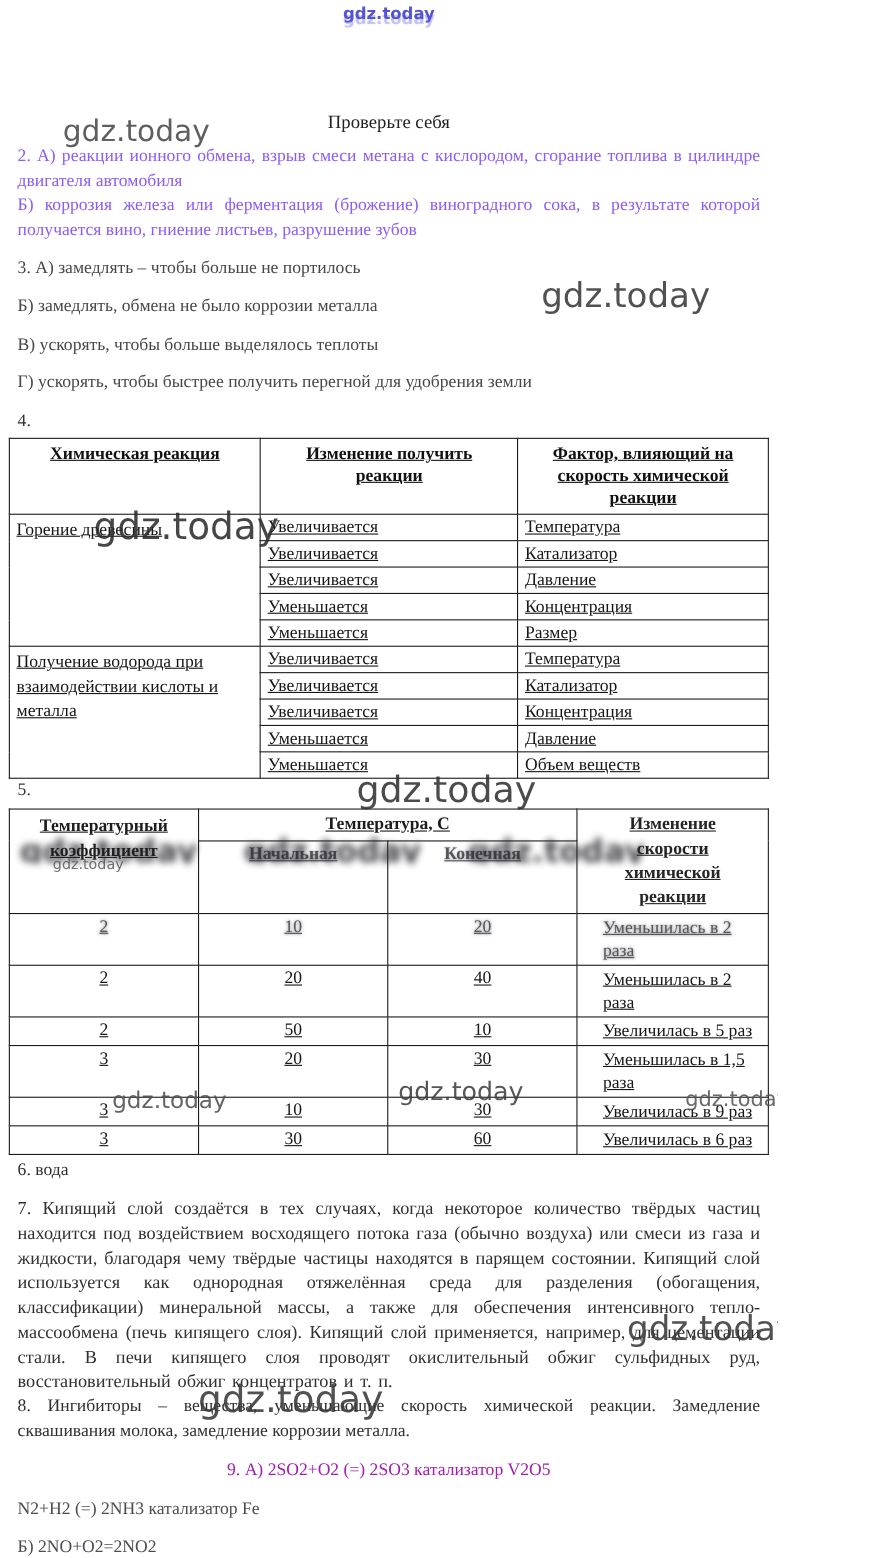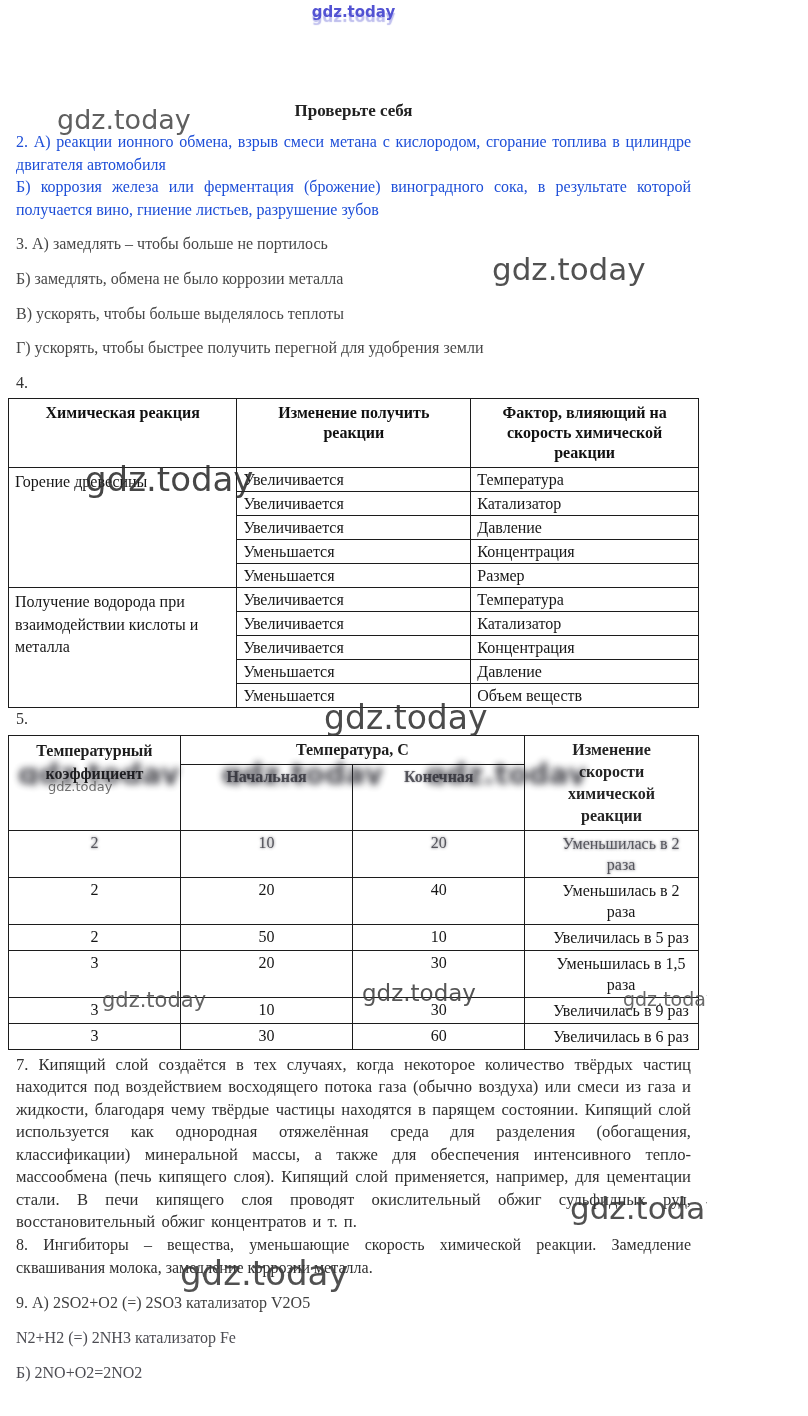--- a/index.html
+++ b/index.html
@@ -19,50 +19,50 @@
   .wm6{left:102px;top:988px;font-size:21px;color:#4f4f4f;}
   .wm7{left:362px;top:980px;font-size:23px;color:#3f3f3f;}
   .wm8{left:623px;top:988px;font-size:19px;color:#555;}
   .wm9{left:570px;top:1190px;font-size:31px;color:#3a3a3a;}
   .wm10{left:180px;top:1253px;font-size:34px;color:#3a3a3a;}
   .band{position:absolute;left:18px;top:757px;width:585px;height:28px;overflow:hidden;z-index:5;
         filter:blur(3.5px);color:#23232b;font-family:"DejaVu Sans",sans-serif;font-size:29px;
         font-weight:600;opacity:.85;display:flex;gap:42px;}
 
   
-  .title{margin-top:101px;text-align:center;font-weight:bold;font-size:17px;color:#222;}
-  .para{margin:0 8px;font-size:16px;line-height:22.6px;color:#1d4ed8;text-align:justify;}
+  .title{margin-top:101px;text-align:center;font-weight:normal;font-size:17px;color:#222;}
+  .para{margin:0 8px;font-size:16px;line-height:22.6px;color:#8b5cf6;text-align:justify;}
   .para.first{margin-top:10px;}
   .line{margin:12px 8px;font-size:16px;line-height:22.6px;color:#474747;}
   .numline{margin:0 8px;font-size:16px;line-height:22.6px;color:#333;}
   .dark{color:#303030;}
-  .faded{color:#404040;}
+  .faded{color:#a21caf;text-align:center;}
   .semifaded{color:#4c4c52;}
   .p7{font-size:16.6px;line-height:22.5px;word-spacing:2px;margin-top:4px;}
 
   
   table{width:100%;border-collapse:collapse;table-layout:fixed;}
-  th,td{border:1.5px solid #1c1c1c;box-sizing:border-box;}
+  th,td{border:1.5px solid #1c1c1c;box-sizing:border-box;text-decoration:underline;}
   .t1{margin-top:4px;}
   .t1 th{font-weight:bold;font-size:16px;line-height:20px;padding:4px 4px;vertical-align:top;
          text-align:center;white-space:pre-line;color:#111;}
   .t1 td{font-size:16px;line-height:18px;padding:2.5px 6px;color:#161616;vertical-align:top;text-align:left;}
   .t1 td.group{white-space:pre-line;line-height:22.5px;padding-top:3px;}
 
   .t2{margin-top:4px;}
   .t2 th{font-weight:bold;font-size:16px;padding:3px 3px;text-align:center;
          white-space:pre-line;color:#1d1d1d;}
   .t2 .h-coef{vertical-align:top;line-height:23px;}
   .t2 .h-temp{height:26px;vertical-align:middle;}
   .t2 .h-change{vertical-align:top;line-height:22px;color:#242424;}
   .t2 .h-sub{height:60px;vertical-align:top;color:#55555c;
              text-shadow:0 0 2px rgba(120,120,130,.7);}
   .t2 td{font-size:16px;padding:2px 4px;vertical-align:top;color:#161616;}
   .t2 td.num{text-align:center;line-height:19.5px;}
-  .t2 td.chg{white-space:pre-line;line-height:21px;padding-left:23px;text-align:center;}
+  .t2 td.chg{white-space:pre-line;line-height:21px;padding-left:23px;text-align:left;}
   .t2 tr.smudge td{color:#55555c;text-shadow:0 0 3px rgba(90,90,100,.85);}
 </style>
 </head>
 <body>
 
 <div class="page">
 
   <a class="wm wm-top" href="#">gdz.today</a>
   <span class="wm wm1">gdz.today</span>
   <span class="wm wm2">gdz.today</span>
@@ -216,20 +216,21 @@
         </tr>
         <tr>
           <td class="num">3</td>
           <td class="num">30</td>
           <td class="num">60</td>
           <td class="chg">Увеличилась в 6 раз</td>
         </tr>
       </tbody>
     </table>
 
+    <div class="line dark" style="margin-top:3px;">6. вода</div>
     <p class="para dark p7">7. Кипящий слой создаётся в тех случаях, когда некоторое количество твёрдых частиц находится под воздействием восходящего потока газа (обычно воздуха) или смеси из газа и жидкости, благодаря чему твёрдые частицы находятся в парящем состоянии. Кипящий слой используется как однородная отяжелённая среда для разделения (обогащения, классификации) минеральной массы, а также для обеспечения интенсивного тепло-массообмена (печь кипящего слоя). Кипящий слой применяется, например, для цементации стали. В печи кипящего слоя проводят окислительный обжиг сульфидных руд, восстановительный обжиг концентратов и т. п.</p>
     <p class="para dark">8. Ингибиторы – вещества, уменьшающие скорость химической реакции. Замедление сквашивания молока, замедление коррозии металла.</p>
     <div class="line faded" style="line-height:23px;">9. А) 2SO2+O2 (=) 2SO3 катализатор V2O5</div>
     <div class="line semifaded" style="line-height:23px;">N2+H2 (=) 2NH3 катализатор Fe</div>
     <div class="line semifaded" style="line-height:23px;">Б) 2NO+O2=2NO2</div>
 
   </div>
 </div>
 
 </body></html>

